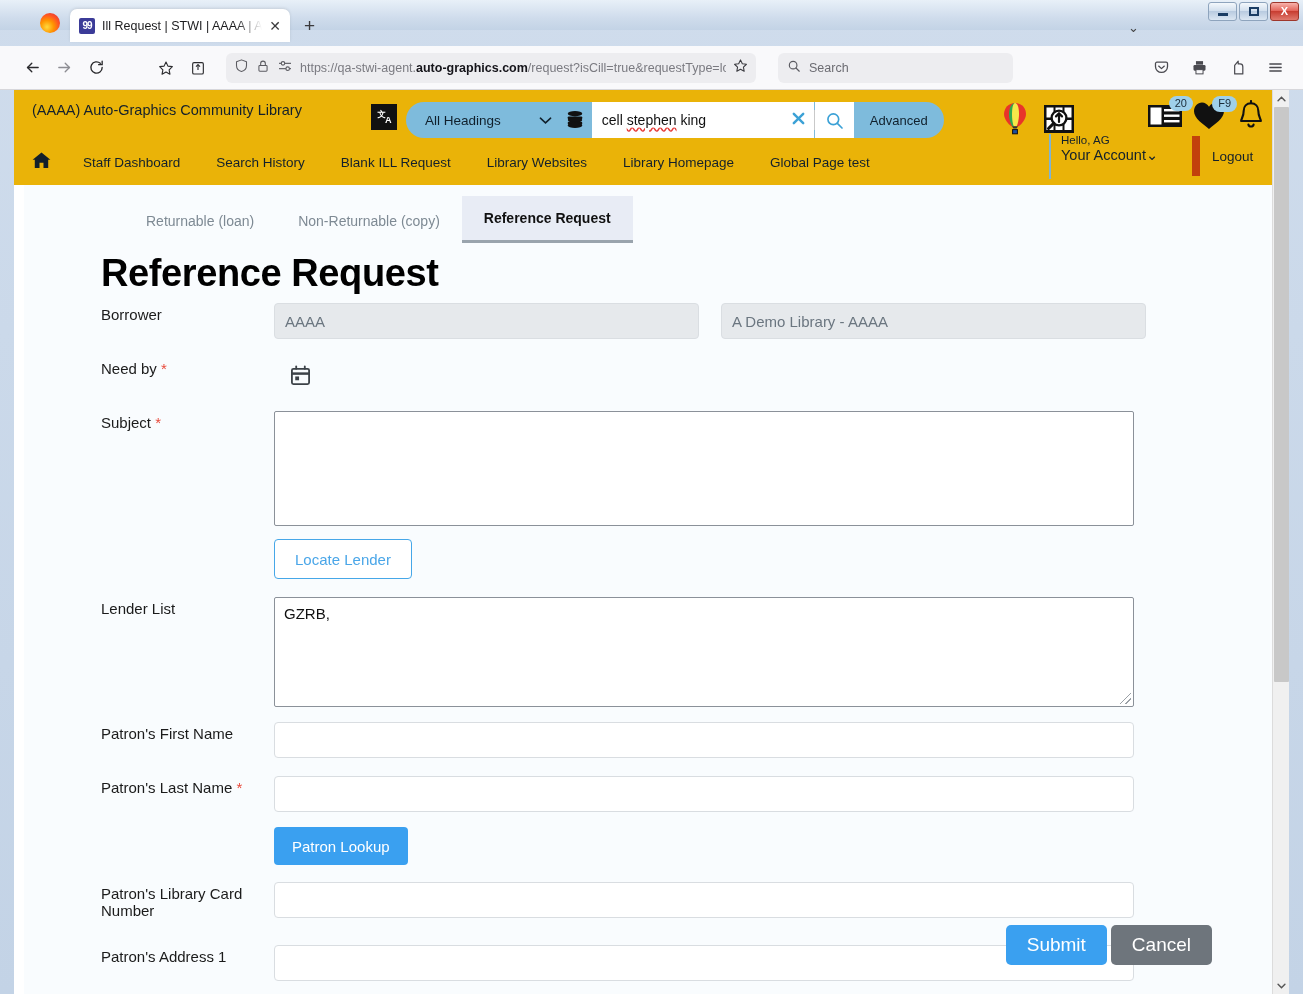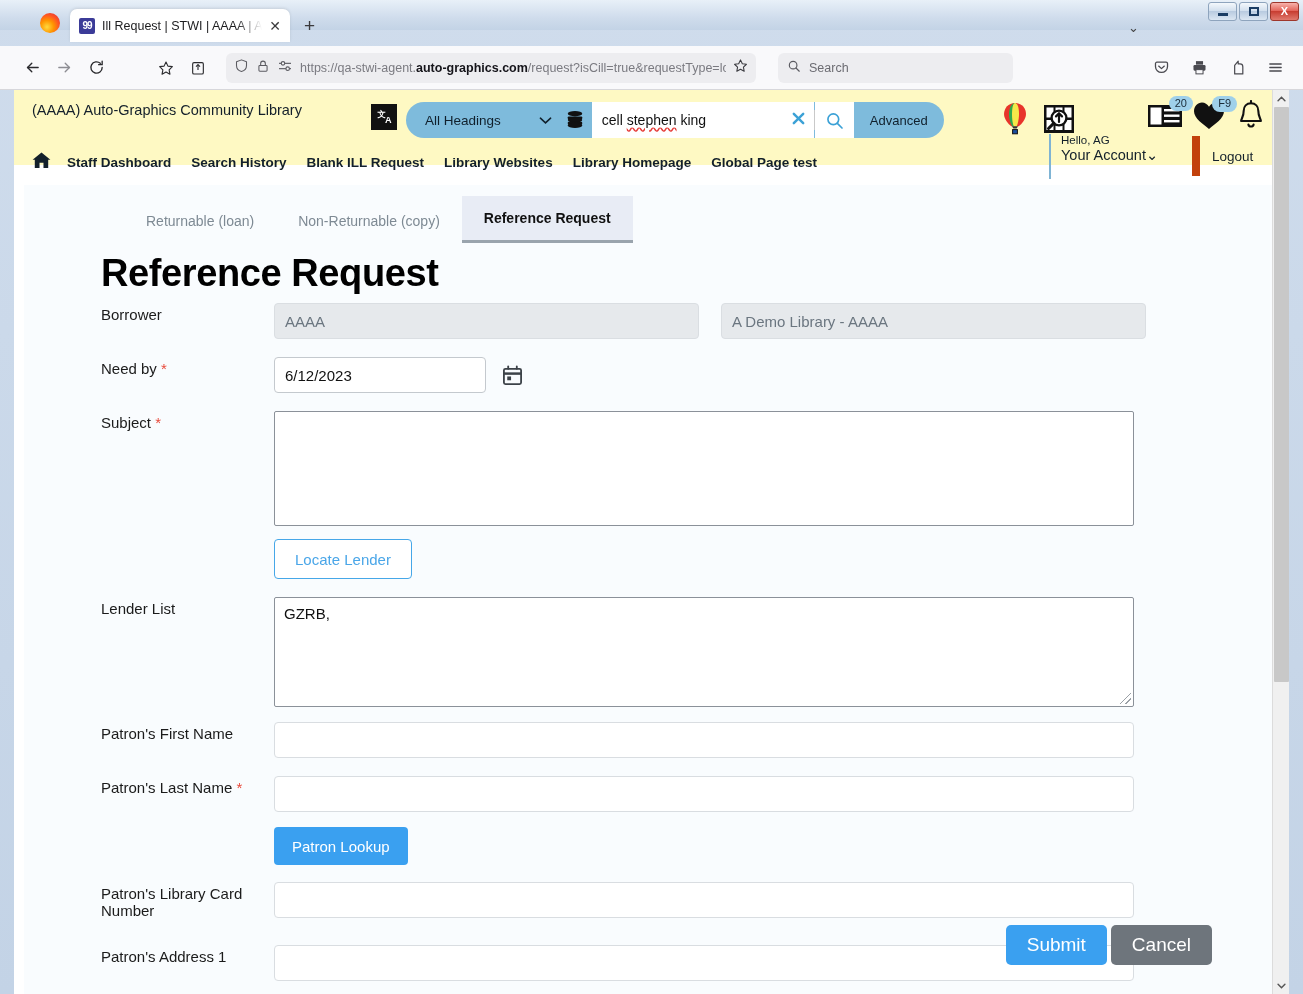--- a/index.html
+++ b/index.html
@@ -113,22 +113,22 @@
     position: absolute; left: 14px; top: 90px; width: 1275px; height: 904px;
     background: #ffffff; overflow: hidden;
   }
   .viewport {
     position: absolute; left: 0; top: 0; width: 1258px; height: 904px;
     overflow: hidden;
   }
 
   
   .app-header {
-    position: relative; width: 1258px; height: 75px;
-    background: #fef9c3;
+    position: relative; width: 1258px; height: 95px;
+    background: #eab308;
   }
   .lib-name {
     position: absolute; left: 18px; top: 11px; width: 300px;
     font-size: 14.5px; color: #14202b; line-height: 1.35;
   }
   .lang-icon {
     position: absolute; left: 357px; top: 14px;
     width: 26px; height: 26px;
     background: #111; color: #fff; font-size: 13px; font-weight: bold;
     display: flex; align-items: center; justify-content: center;
@@ -163,21 +163,21 @@
   .hdr-icons { position: absolute; left: 988px; top: 12px; display: flex; align-items: center; gap: 14px; }
   .hdr-icons2 { position: absolute; left: 1133px; top: 10px; display: flex; align-items: center; gap: 0px; }
   .badge {
     position: absolute; top: -6px; right: -12px;
     background: #9fd0ea; color: #1a2b38; font-size: 11px;
     border-radius: 10px; padding: 1px 6px; line-height: 1.25;
   }
 
   .nav-row {
     position: absolute; left: 0; top: 50px; width: 100%; height: 45px;
-    display: flex; align-items: center; padding-left: 18px; gap: 0; font-weight: bold;
+    display: flex; align-items: center; padding-left: 18px; gap: 16px;
   }
   .nav-link { font-size: 13.5px; color: #13202b; margin-right: 20px; }
   .home-ico { margin-right: 16px; font-size: 16px; color: #13202b; }
   .acct-box {
     position: absolute; left: 1035px; top: 44px; height: 45px;
     border-left: 2px solid #7fb4d4; padding-left: 10px;
   }
   .acct-hello { font-size: 11.5px; color: #13202b; }
   .acct-name { font-size: 14.5px; color: #13202b; margin-top: 1px; }
   .logout-box {
@@ -550,21 +550,20 @@
               <div class="flabel">Borrower</div>
               <div class="fctl" style="display:flex; gap:22px;">
                 <div class="inp readonly">AAAA</div>
                 <div class="inp readonly">A Demo Library - AAAA</div>
               </div>
             </div>
 
             <div class="frow" style="margin-bottom:18px">
               <div class="flabel"><span>Need by</span> <span class="req">*</span></div>
               <div class="fctl" style="display:flex;">
-                <div class="inp narrow">6/12/2023</div>
                 <div class="cal-ico">
                   <svg width="21" height="21" viewBox="0 0 22 22" fill="none" stroke="#3c4248" stroke-width="1.9">
                       <rect x="2" y="4" width="18" height="16" rx="1.6"></rect>
                       <line x1="2" y1="9" x2="20" y2="9" stroke-width="2.6"></line>
                       <rect x="5.5" y="12" width="4" height="4" fill="#3c4248" stroke="none"></rect>
                       <line x1="6.5" y1="1.6" x2="6.5" y2="4" stroke-linecap="round"></line>
                       <line x1="15.5" y1="1.6" x2="15.5" y2="4" stroke-linecap="round"></line>
                     </svg>
                 </div>
               </div>

